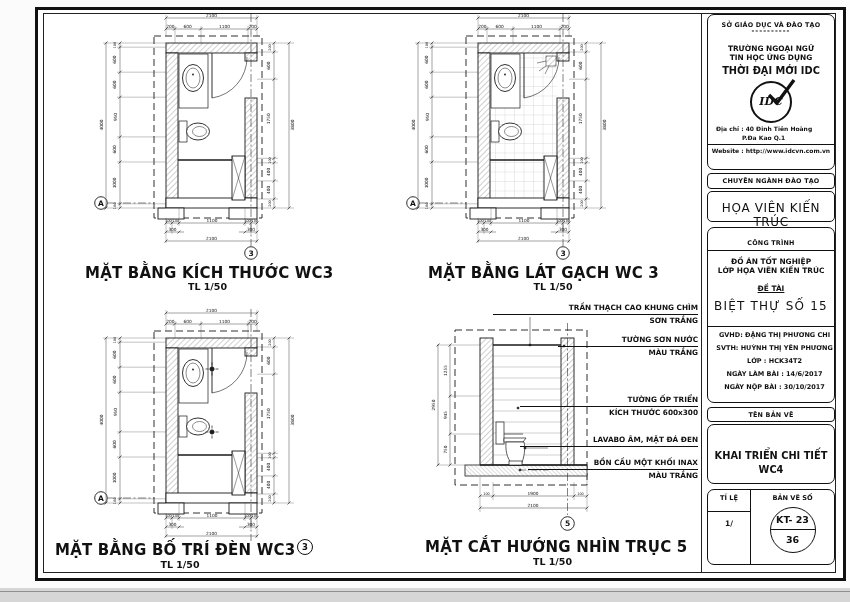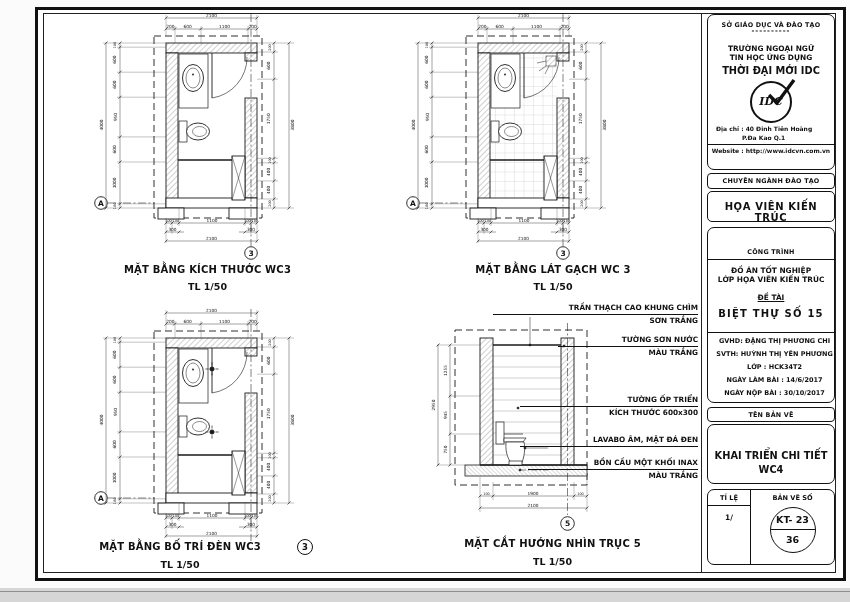--- a/index.html
+++ b/index.html
@@ -18,52 +18,52 @@
   .plan-slot svg{display:block}
   .only-tiles,.only-lights{display:none}
   .slot-tiles .only-tiles{display:inline}
   .slot-lights .only-lights{display:inline}
   .slot-lights .axis3-group{display:none}
 
   .dimtxt text,text.dt{font-size:4.3px;text-anchor:middle;fill:#111;stroke:none;font-family:"DejaVu Sans","Liberation Sans",sans-serif}
   text.d35{font-size:3.4px}
   text.axb{font-size:7.5px;font-weight:bold;text-anchor:middle;fill:#111;stroke:none}
 
-  .dwg-title{position:absolute;text-align:center;font-weight:bold;font-size:10px;letter-spacing:.2px;white-space:nowrap}
+  .dwg-title{position:absolute;font-weight:bold;font-size:15px;letter-spacing:.2px;white-space:nowrap}
   .dwg-scale{position:absolute;text-align:center;font-weight:bold;font-size:9.5px}
   .axis-bubble{position:absolute;width:14px;height:14px;border:1px solid #111;border-radius:50%;
                font-size:8.5px;font-weight:bold;text-align:center;line-height:14px;background:#fff}
 
   
   .anno{position:absolute;right:152px;font-weight:bold;font-size:7.3px;text-align:right;line-height:11px;color:#111}
   .anno .a1{border-bottom:1px solid #111;padding-bottom:1px}
   .anno .a2:empty{display:none}
 
   
   .tbx{position:absolute;left:707px;width:128px;border:1.3px solid #111;border-radius:7px;background:#fff;box-sizing:border-box;text-align:center}
   .tb-sm{font-size:6.4px;font-weight:bold;letter-spacing:.2px}
   .tb-xs{font-size:6px;font-weight:bold}
   .tb-md{font-size:7.4px;font-weight:bold}
   .tb-lg{font-size:9.8px;font-weight:bold}
-  .tb-xl{font-size:10px;font-weight:bold;letter-spacing:.6px}
+  .tb-xl{font-size:12px;font-weight:normal;letter-spacing:.6px}
   .dashline{font-size:7px;letter-spacing:1px;line-height:4px;font-weight:bold}
   .logo{position:relative;width:46px;height:44px;margin:3px auto 2px}
   .logo-circle{position:absolute;left:2px;top:2px;width:38px;height:38px;border:2.4px solid #111;border-radius:50%;
                line-height:38px;text-align:center;font-weight:bold;font-size:11px;font-family:"DejaVu Serif","Liberation Serif",serif;font-style:italic}
   .logo-check{position:absolute;left:16px;top:-2px;width:32px;height:32px}
   .addr{font-size:6px;font-weight:bold;text-align:left;padding-left:8px;line-height:8.5px}
   .hr{border-top:1px solid #111;margin:2px 0}
   .info{font-size:6.5px;font-weight:bold;text-align:center;padding-left:7px;line-height:13px}
   .underl{text-decoration:underline}
   
   .tb-grid{display:flex;height:100%}
   .tb-grid .colL{width:42px;border-right:1px solid #111}
   .tb-grid .colR{flex:1}
   .cell-hdr{font-size:6.6px;font-weight:bold;padding-top:4px}
-  .colL .cell-hdr{border-bottom:1px solid #111;padding-bottom:3px}
+  .colL .cell-hdr{border-bottom:1px solid #111;padding-bottom:9px}
   .sheetno-circle{width:44px;height:44px;border:1.4px solid #111;border-radius:50%;margin:5px auto 0;overflow:hidden}
   .sheetno-top{font-size:9.5px;font-weight:bold;height:21px;line-height:23px;border-bottom:1.2px solid #111}
   .sheetno-bottom{font-size:9.5px;font-weight:bold;line-height:20px}
 </style>
 </head>
 <body>
 
 <div class="abs border-outer"></div>
 <div class="abs border-inner"></div>
 <div class="abs tb-divider"></div>
@@ -499,21 +499,21 @@
 
 <div class="tbx" style="top:173px;height:16px;border-radius:4px">
   <div class="tb-sm" style="margin-top:3px">CHUYÊN NGÀNH ĐÀO TẠO</div>
 </div>
 
 <div class="tbx" style="top:191px;height:31px;border-radius:5px">
   <div class="tb-xl" style="margin-top:9px">HỌA VIÊN KIẾN TRÚC</div>
 </div>
 
 <div class="tbx" style="top:227px;height:176px">
-  <div class="tb-sm" style="margin-top:20px">CÔNG TRÌNH</div>
+  <div class="tb-sm" style="margin-top:11px">CÔNG TRÌNH</div>
   <div class="hr" style="margin-top:3px"></div>
   <div class="tb-md" style="margin-top:6px">ĐỒ ÁN TỐT NGHIỆP</div>
   <div class="tb-md">LỚP HỌA VIÊN KIẾN TRÚC</div>
   <div class="tb-md underl" style="margin-top:9px">ĐỀ TÀI</div>
   <div class="tb-xl" style="margin-top:6px;letter-spacing:1.2px">BIỆT THỰ SỐ 15</div>
   <div class="hr" style="margin-top:13px"></div>
   <div class="info">GVHD: ĐẶNG THỊ PHƯƠNG CHI</div>
   <div class="info">SVTH: HUỲNH THỊ YÊN PHƯƠNG</div>
   <div class="info">LỚP   : HCK34T2</div>
   <div class="info">NGÀY LÀM BÀI : 14/6/2017</div>

